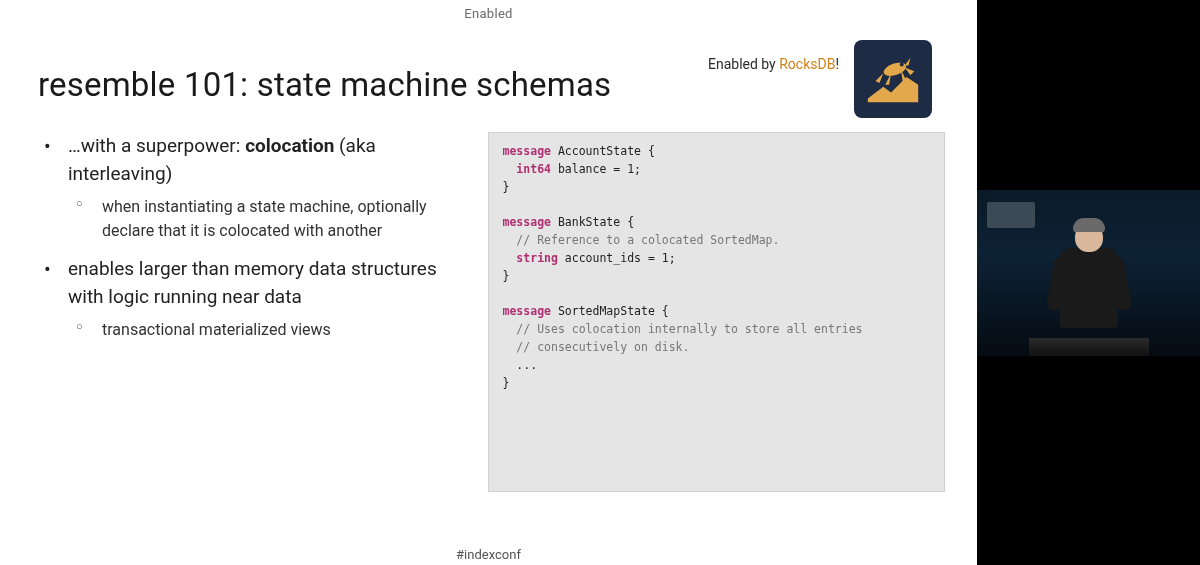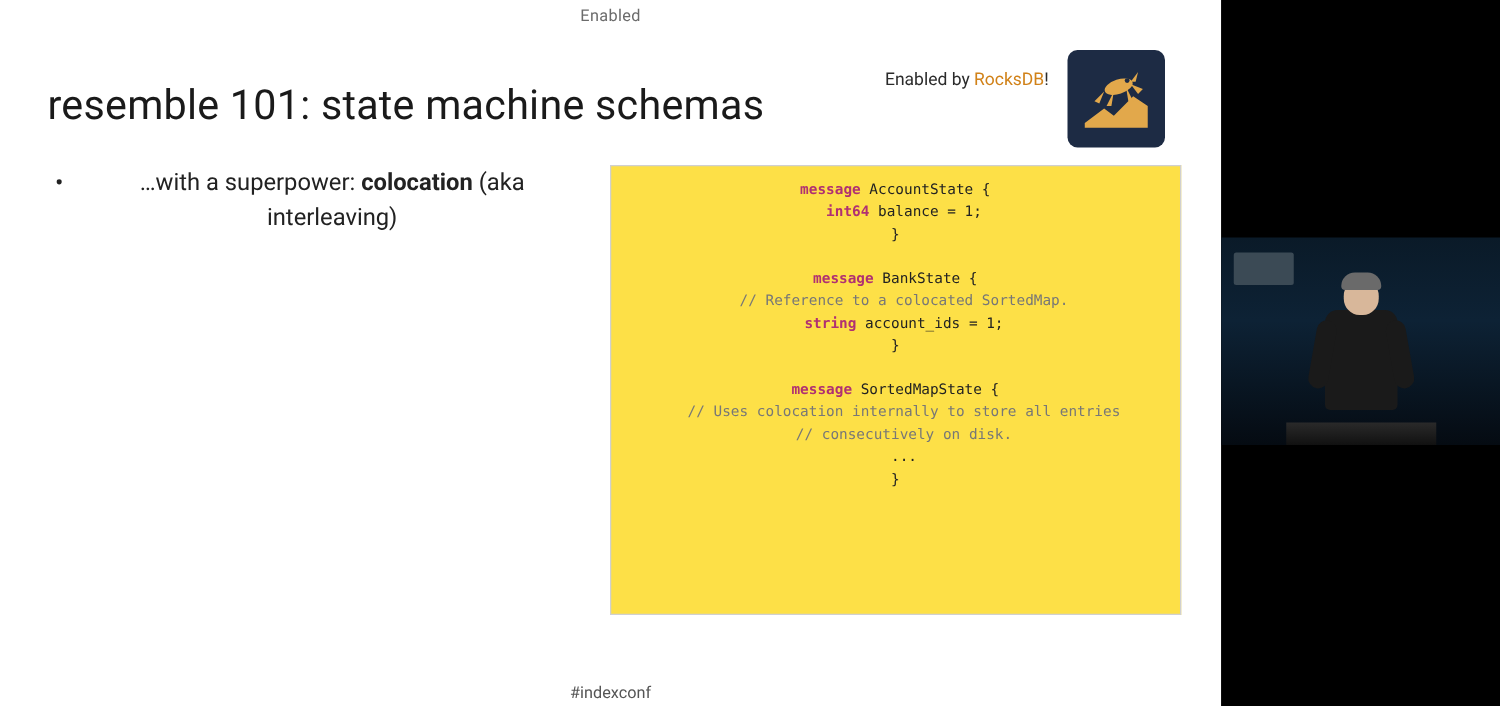--- a/index.html
+++ b/index.html
@@ -5,32 +5,32 @@
   * { margin: 0; padding: 0; box-sizing: border-box; }
   html, body { width: 1200px; height: 565px; overflow: hidden; font-family: -apple-system, 'Segoe UI', Roboto, Arial, sans-serif; }
   body { background: #000; display: flex; }
   .slide-area { width: 977px; height: 565px; background: #fff; position: relative; }
   .slide-header { text-align: center; color: #6b6b6b; font-size: 13px; padding: 6px 0 4px 0; letter-spacing: 0.3px; }
   .enabled-by { position: absolute; top: 56px; right: 138px; font-size: 14px; color: #2b2b2b; }
   .enabled-by .brand { color: #d18219; }
   .logo-badge { position: absolute; top: 40px; right: 45px; width: 78px; height: 78px; background: #1d2b44; border-radius: 8px; display: flex; align-items: center; justify-content: center; }
   .logo-badge svg { width: 62px; height: 62px; }
   .slide-title { font-size: 33px; font-weight: 400; color: #1a1a1a; padding: 40px 0 0 38px; letter-spacing: 0.2px; }
-  .content { display: flex; padding: 28px 32px 0 38px; gap: 24px; text-align: center; }
+  .content { display: flex; padding: 28px 32px 0 38px; gap: 24px; }
   .bullets { width: 430px; color: #222; }
   .bullets ul { list-style: none; }
   .bullets > ul > li { position: relative; padding-left: 30px; font-size: 19px; line-height: 1.45; margin-bottom: 12px; }
   .bullets > ul > li::before { content: "•"; position: absolute; left: 6px; top: 0; font-size: 20px; color: #222; }
   .bullets ul ul { margin-top: 8px; }
   .bullets ul ul li { position: relative; padding-left: 34px; font-size: 16px; line-height: 1.5; margin-bottom: 6px; color: #333; }
   .bullets ul ul li::before { content: "○"; position: absolute; left: 8px; top: 1px; font-size: 11px; color: #555; }
   .bold { font-weight: 700; }
   .code-block {
     width: 462px; height: 360px;
-    background: #fde047;
+    background: #e5e5e5;
     border: 1px solid #d0d0d0;
     padding: 10px 14px;
     font-family: ui-monospace, Menlo, Consolas, monospace;
     font-size: 11.5px;
     line-height: 1.55;
     white-space: pre;
     color: #222;
     overflow: hidden;
   }
   .kw { color: #b03072; font-weight: 600; }
@@ -81,20 +81,29 @@
     </svg>
   </div>
 
   <h1 class="slide-title">resemble 101: state machine schemas</h1>
 
   <div class="content">
     <div class="bullets">
       <ul>
         <li>
           <span>…with a superpower: </span><span class="bold">colocation</span><span> (aka interleaving)</span>
+          <ul>
+            <li>when instantiating a state machine, optionally declare that it is colocated with another</li>
+          </ul>
+        </li>
+        <li>
+          <span>enables larger than memory data structures with logic running near data</span>
+          <ul>
+            <li>transactional materialized views</li>
+          </ul>
         </li>
       </ul>
     </div>
 
     <div class="code-block"><span class="kw">message</span><span> AccountState {</span>
 <span class="type">  int64</span><span> balance = 1;</span>
 <span>}</span>
 <span></span>
 <span class="kw">message</span><span> BankState {</span>
 <span class="comment">  // Reference to a colocated SortedMap.</span>

